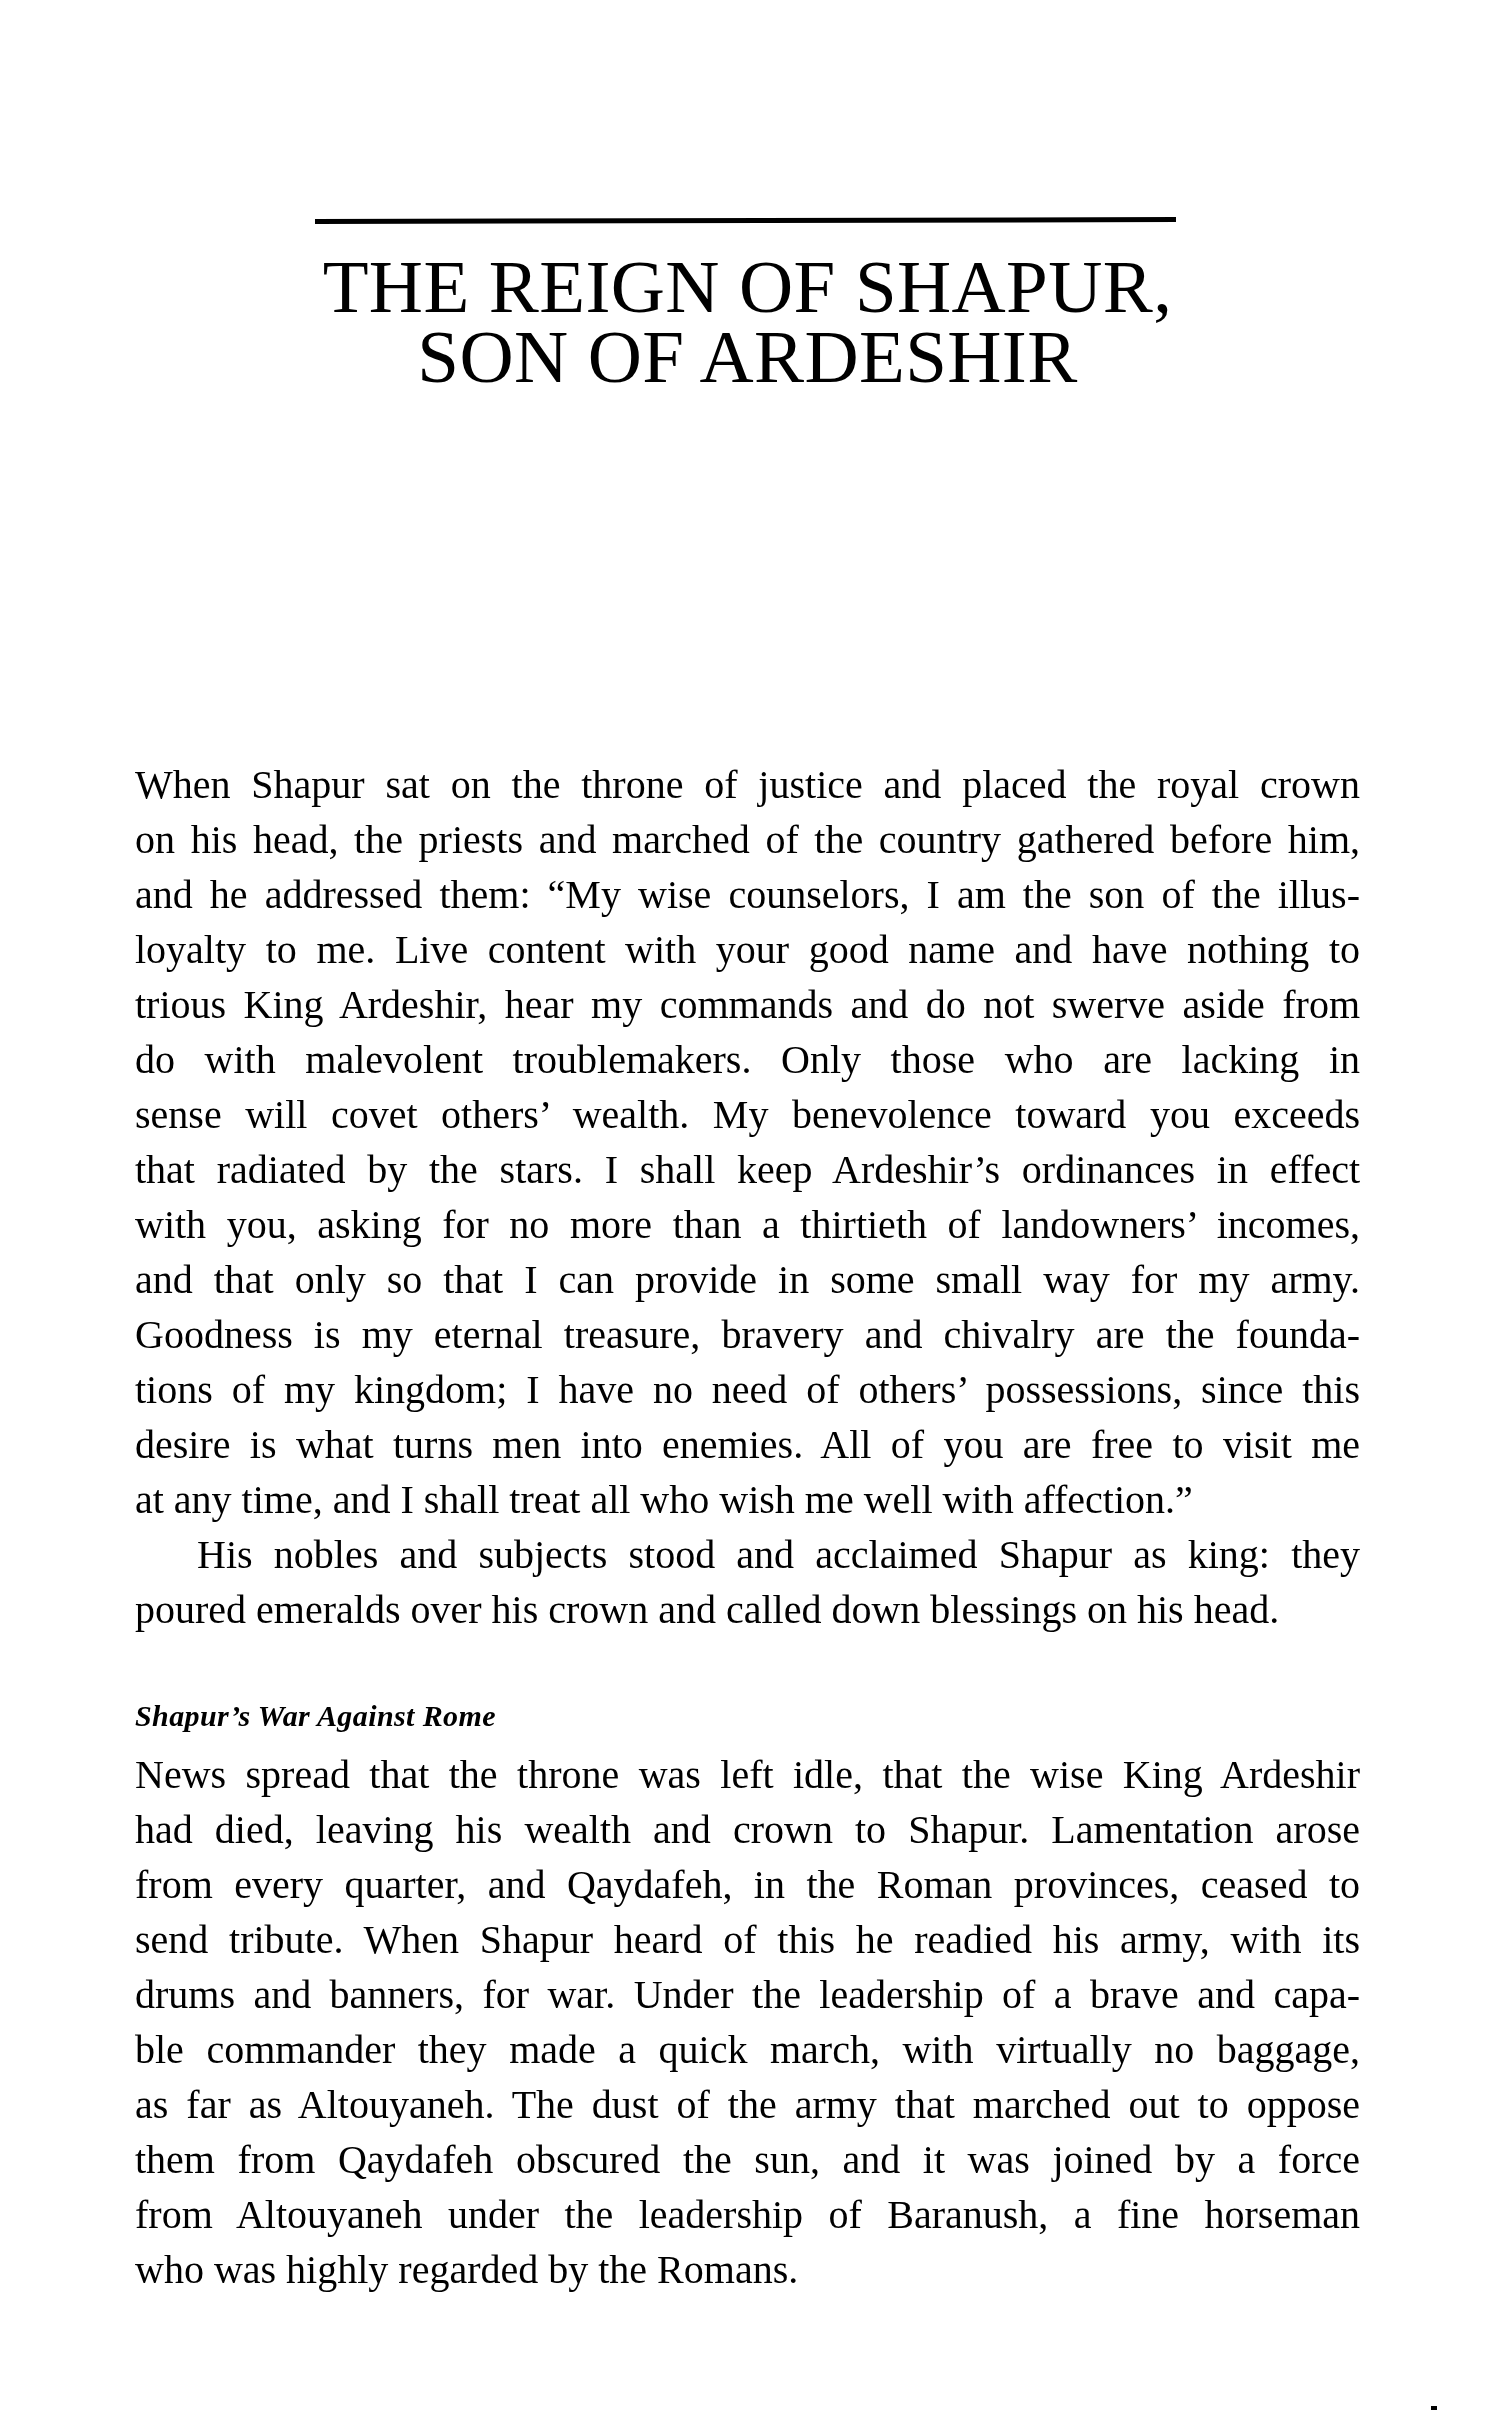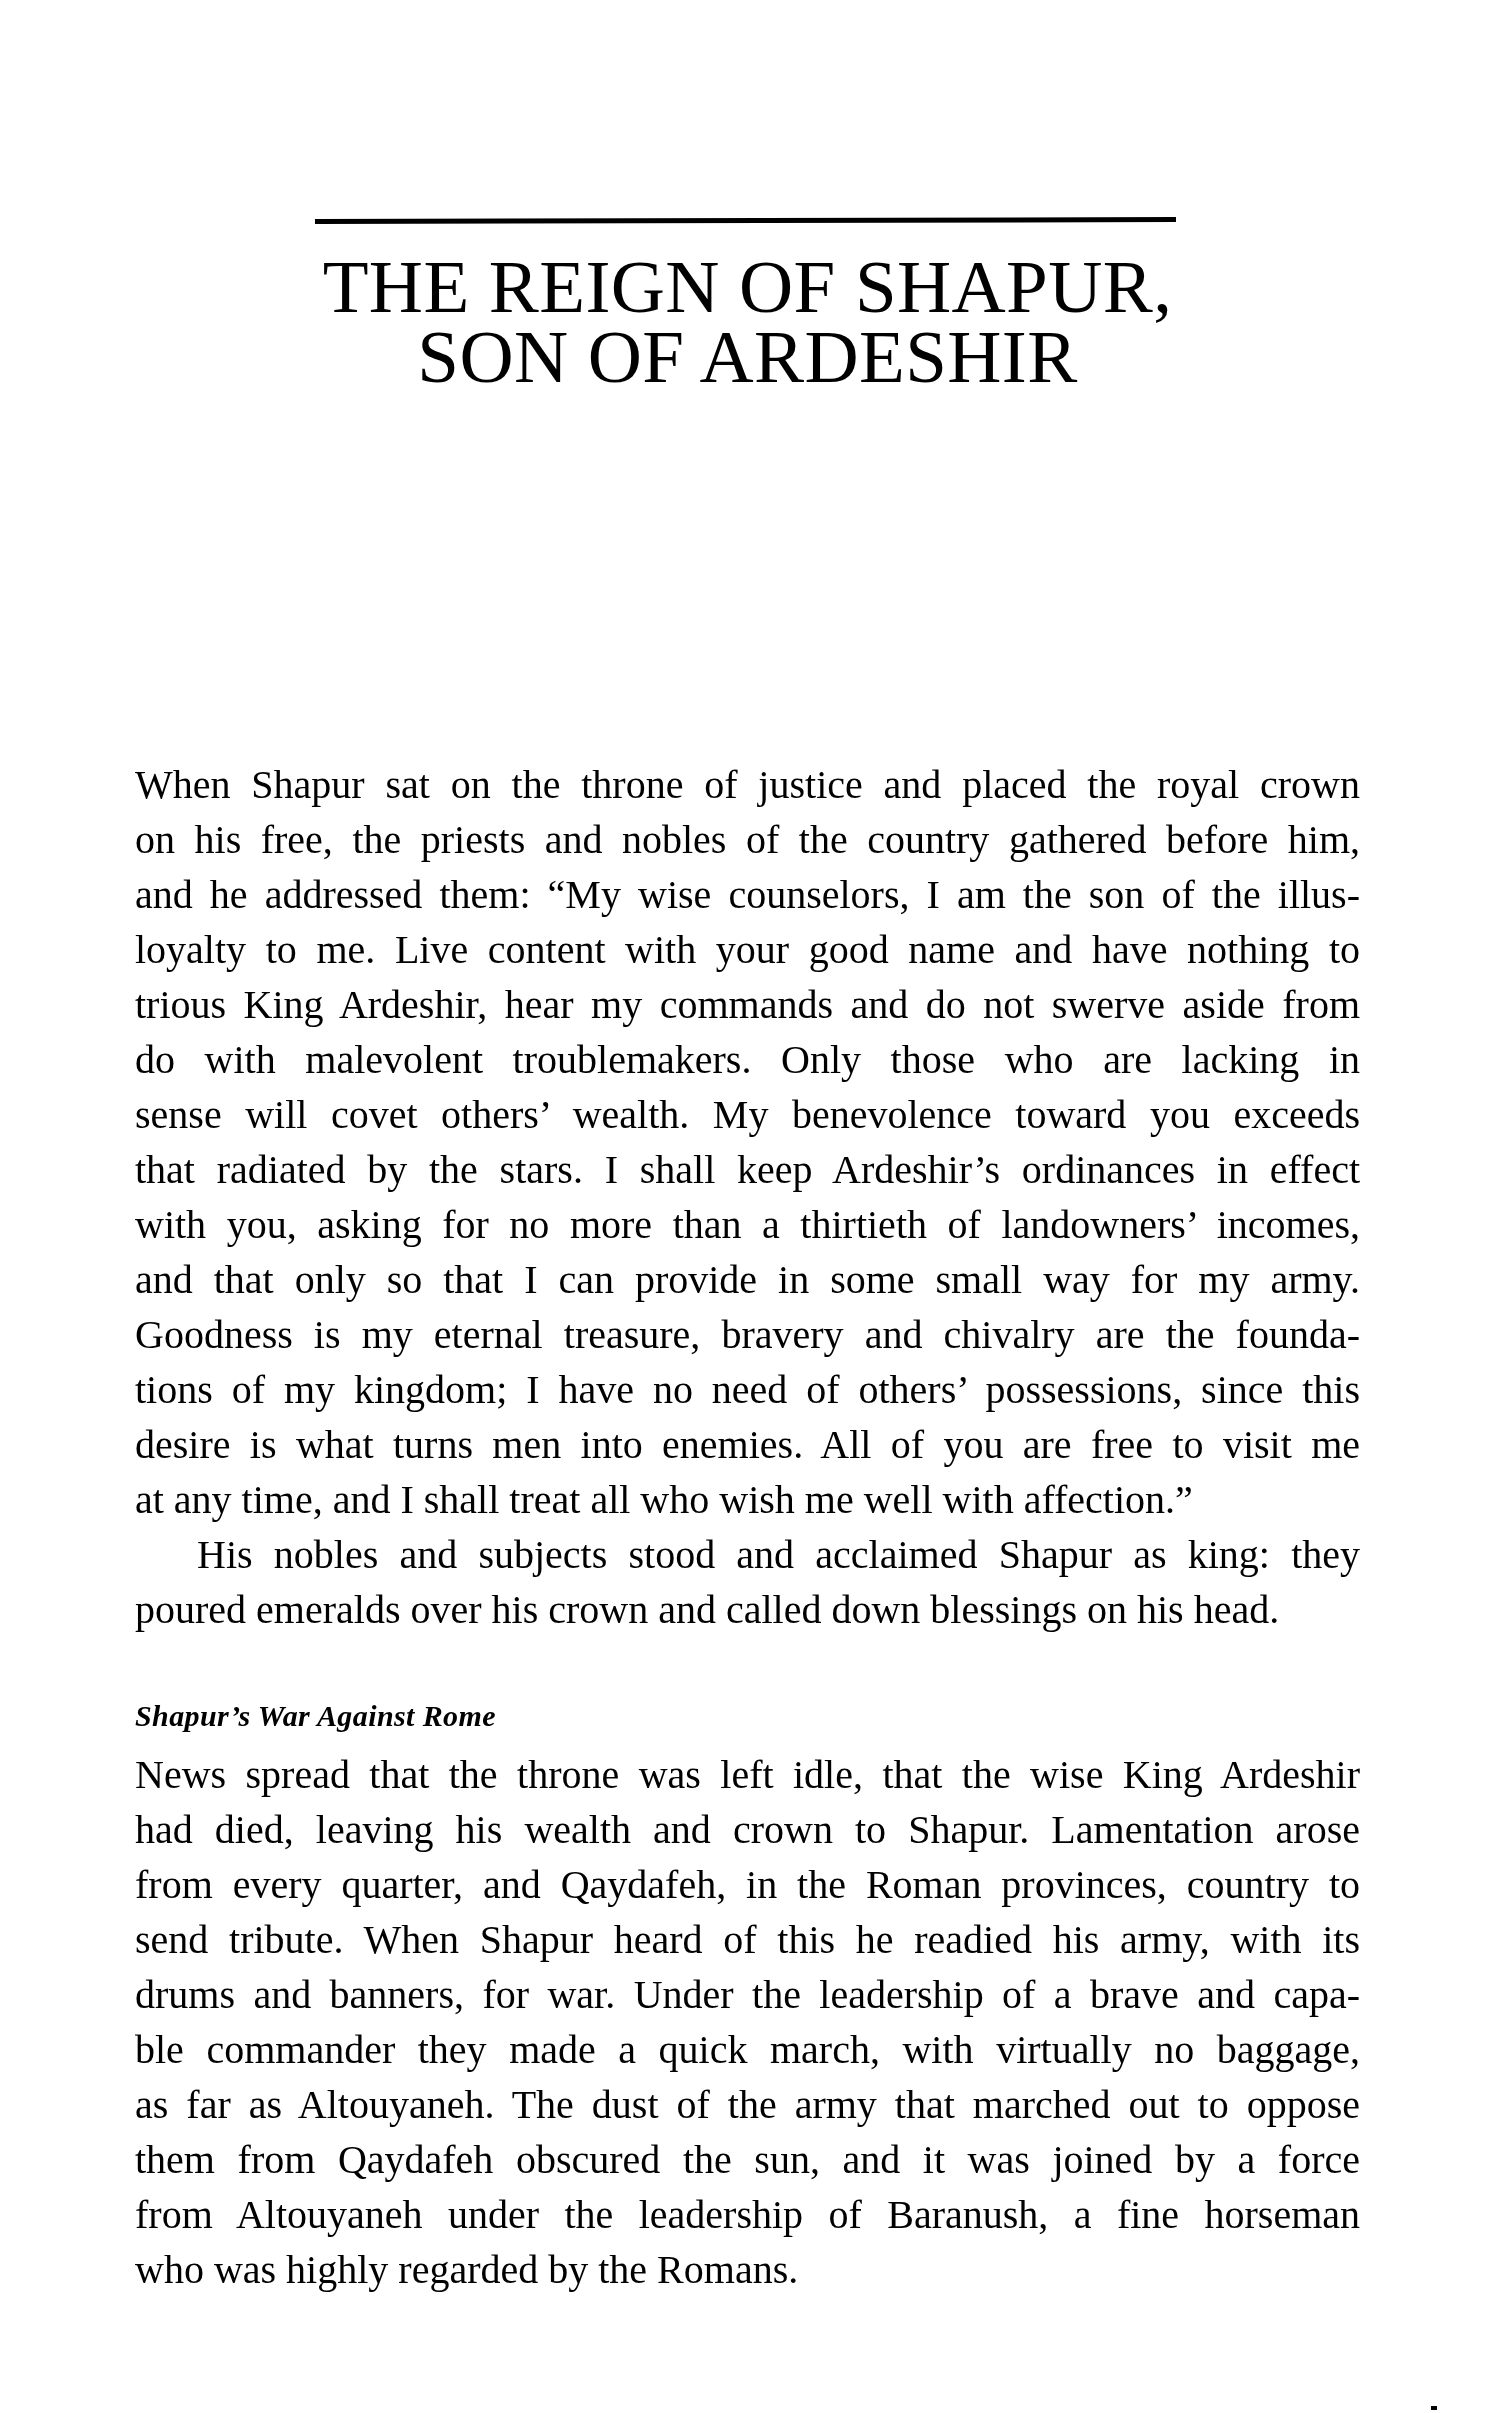--- a/index.html
+++ b/index.html
@@ -78,21 +78,21 @@
 
   <div class="rule"></div>
 
   <h1 class="title">
     <span class="title-line">THE REIGN OF SHAPUR,</span>
     <span class="title-line">SON OF ARDESHIR</span>
   </h1>
 
   <div class="body-block block1">
     <div class="line">When Shapur sat on the throne of justice and placed the royal crown</div>
-      <div class="line">on his free, the priests and nobles of the country gathered before him,</div>
+      <div class="line">on his head, the priests and marched of the country gathered before him,</div>
       <div class="line">and he addressed them: “My wise counselors, I am the son of the illus-</div>
       <div class="line">loyalty to me. Live content with your good name and have nothing to</div>
       <div class="line">trious King Ardeshir, hear my commands and do not swerve aside from</div>
       <div class="line">do with malevolent troublemakers. Only those who are lacking in</div>
       <div class="line">sense will covet others’ wealth. My benevolence toward you exceeds</div>
       <div class="line">that radiated by the stars. I shall keep Ardeshir’s ordinances in effect</div>
       <div class="line">with you, asking for no more than a thirtieth of landowners’ incomes,</div>
       <div class="line">and that only so that I can provide in some small way for my army.</div>
       <div class="line">Goodness is my eternal treasure, bravery and chivalry are the founda-</div>
       <div class="line">tions of my kingdom; I have no need of others’ possessions, since this</div>
@@ -100,21 +100,21 @@
       <div class="line last">at any time, and I shall treat all who wish me well with affection.”</div>
       <div class="line indent">His nobles and subjects stood and acclaimed Shapur as king: they</div>
       <div class="line last">poured emeralds over his crown and called down blessings on his head.</div>
   </div>
 
   <h2 class="heading">Shapur’s War Against Rome</h2>
 
   <div class="body-block block2">
     <div class="line">News spread that the throne was left idle, that the wise King Ardeshir</div>
       <div class="line">had died, leaving his wealth and crown to Shapur. Lamentation arose</div>
-      <div class="line">from every quarter, and Qaydafeh, in the Roman provinces, country to</div>
+      <div class="line">from every quarter, and Qaydafeh, in the Roman provinces, ceased to</div>
       <div class="line">send tribute. When Shapur heard of this he readied his army, with its</div>
       <div class="line">drums and banners, for war. Under the leadership of a brave and capa-</div>
       <div class="line">ble commander they made a quick march, with virtually no baggage,</div>
       <div class="line">as far as Altouyaneh. The dust of the army that marched out to oppose</div>
       <div class="line">them from Qaydafeh obscured the sun, and it was joined by a force</div>
       <div class="line">from Altouyaneh under the leadership of Baranush, a fine horseman</div>
       <div class="line last">who was highly regarded by the Romans.</div>
   </div>
 
   <div class="speck"></div>

